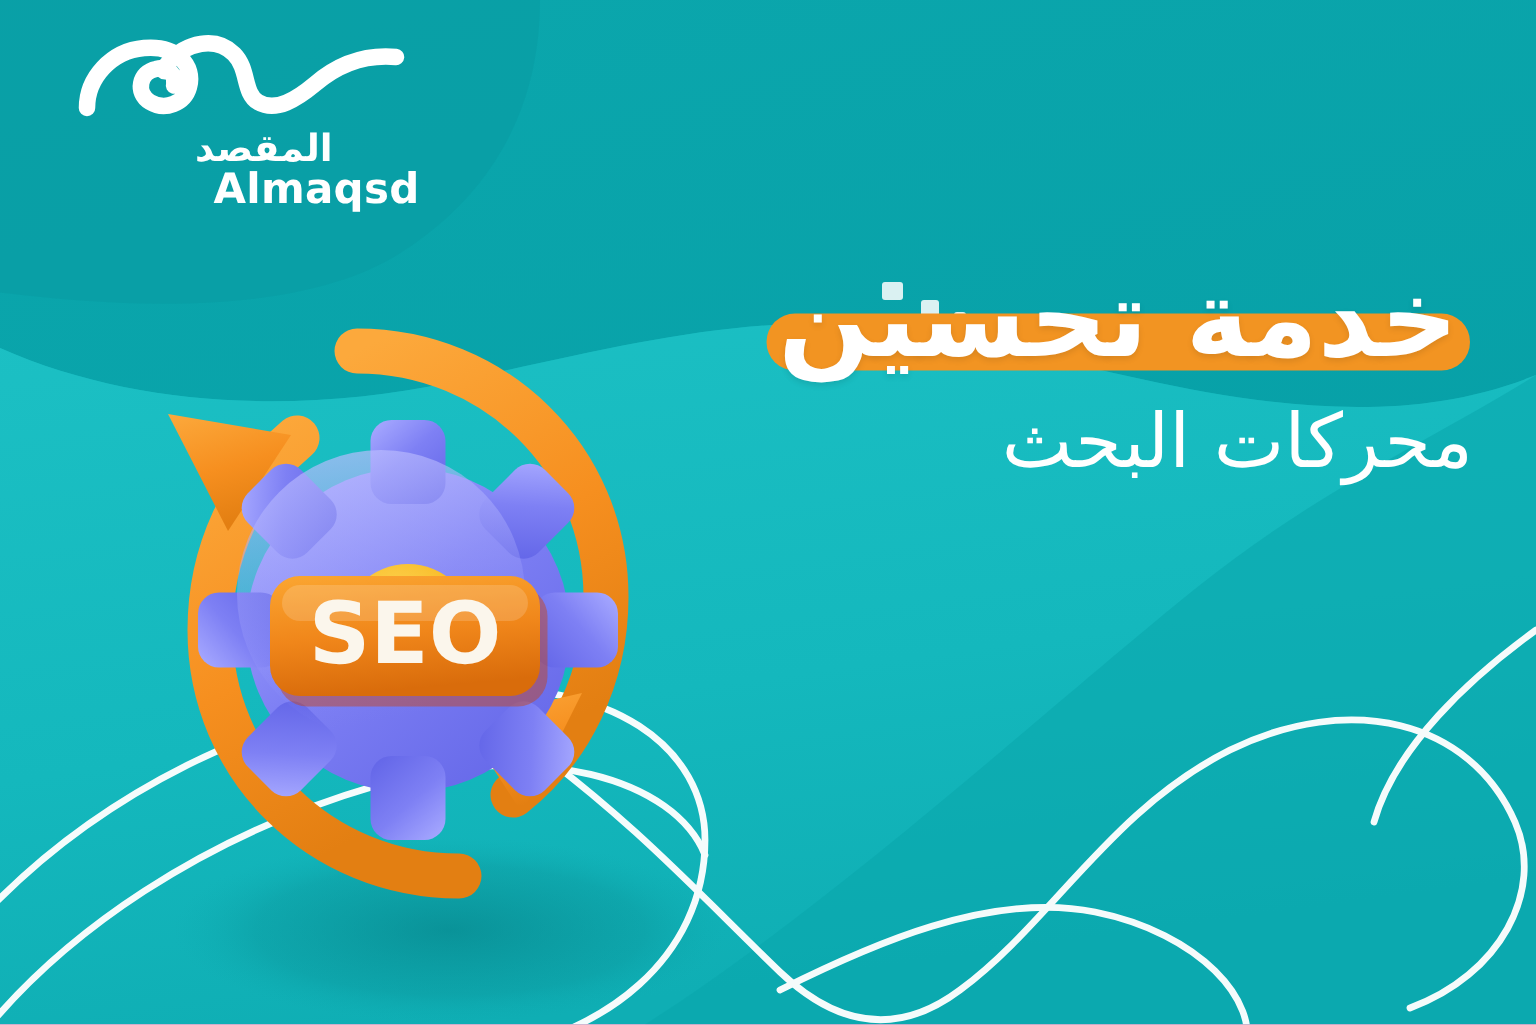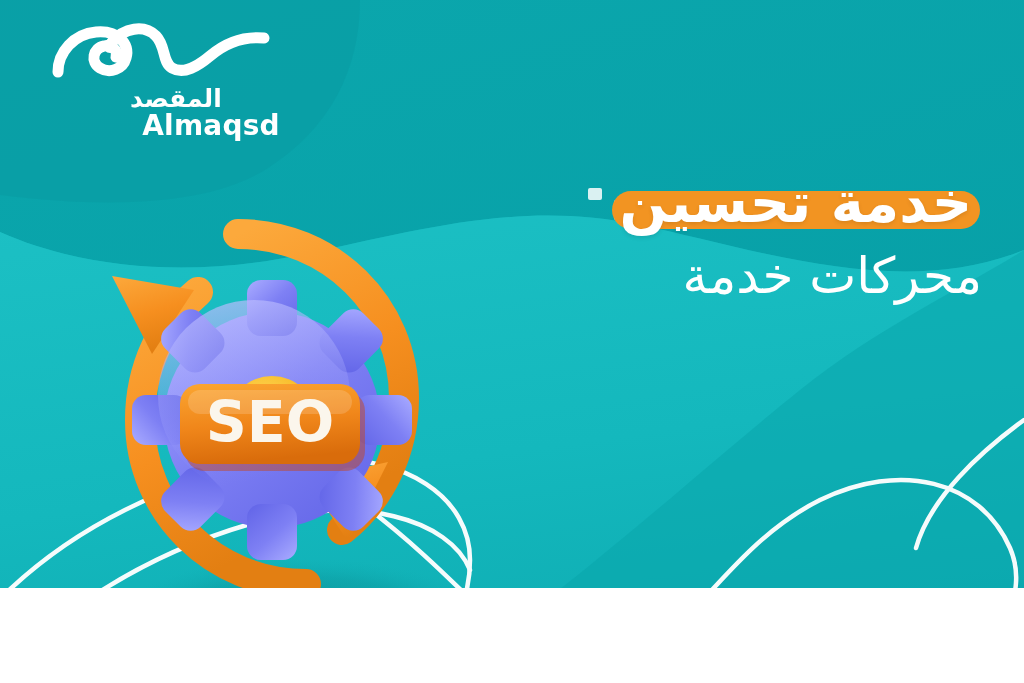--- a/index.html
+++ b/index.html
@@ -4,21 +4,21 @@
 <title>Almaqsd SEO Service Banner</title>
 <style>
   html, body {
     margin: 0;
     padding: 0;
     background: #ffffff;
   }
   .banner {
     position: relative;
     width: 1024px;
-    height: 588px;
+    height: 683px;
     overflow: hidden;
     font-family: "DejaVu Sans", "Liberation Sans", sans-serif;
     background: #ec4899;
     user-select: none;
   }
 
   
   .bg-base {
     position: absolute;
     inset: 0;
@@ -92,21 +92,21 @@
     bottom: 8px;
     height: 38px;
     background: #F29422;
     border-radius: 19px;
     z-index: 0;
   }
   .hl-text {
     position: relative;
     z-index: 1;
     color: #ffffff;
-    font-size: 56px;
+    font-size: 72px;
     font-weight: 700;
     line-height: 1.12;
     letter-spacing: -0.5px;
     white-space: nowrap;
     text-shadow: 0 2px 4px rgba(0,0,0,0.10);
   }
   .headline-line2 {
     margin-top: 10px;
     color: #ffffff;
     font-size: 50px;
@@ -194,21 +194,21 @@
       <span class="logo-ar">المقصد</span>
       <span class="logo-en">Almaqsd</span>
     </div>
   </div>
 
   <div class="headline">
     <div class="headline-line1">
       <span class="hl-bar"></span>
       <span class="hl-text">خدمة تحسين</span>
     </div>
-    <div class="headline-line2">محركات خدمة</div>
+    <div class="headline-line2">محركات البحث</div>
   </div>
 
   <div class="seo-art">
     <svg viewBox="0 0 420 400" aria-hidden="true">
       <defs>
         <linearGradient id="gGear" x1="0.1" y1="0" x2="0.9" y2="1">
           <stop offset="0%" stop-color="#A6A8FF"></stop>
           <stop offset="45%" stop-color="#7E80F4"></stop>
           <stop offset="100%" stop-color="#6366E8"></stop>
         </linearGradient>

